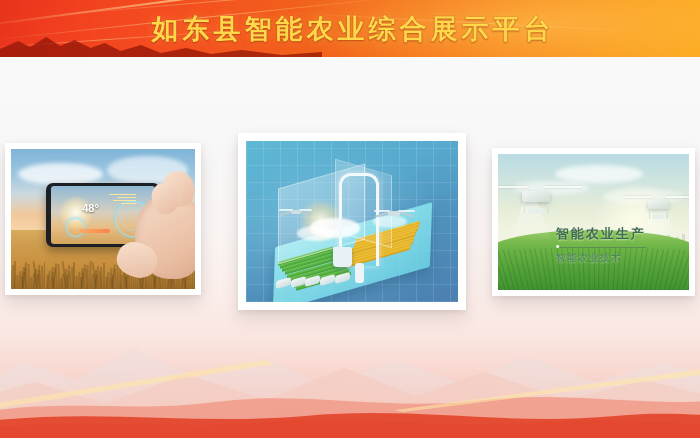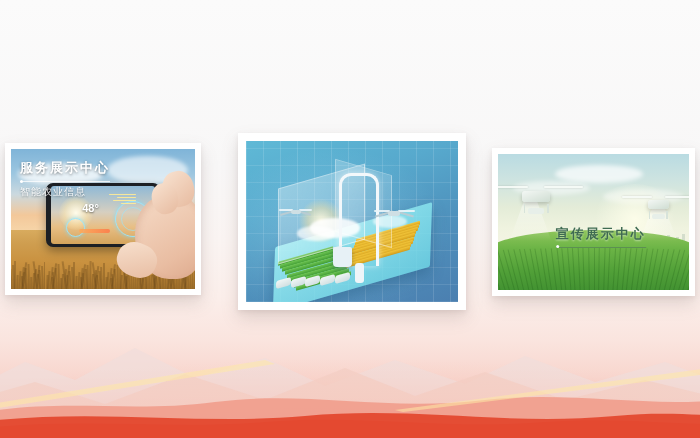--- a/index.html
+++ b/index.html
@@ -228,20 +228,34 @@
       <path d="M0,26 C120,8 230,28 340,18 C450,8 540,28 650,18 C710,12 745,20 770,16 L770,46 L0,46 Z" fill="#e3452c" opacity=".92"></path>
     </svg>
   </div>
   <div class="mtn" style="left:-5%;width:110%;top:352px;height:60px;opacity:.55;">
     <svg viewBox="0 0 770 60" preserveAspectRatio="none">
       <path d="M0,56 L300,8 L310,12 L8,60 Z" fill="#ffe9a6"></path>
       <path d="M430,58 L760,14 L766,19 L438,60 Z" fill="#ffe9a6"></path>
     </svg>
   </div>
 
+  <div class="banner">
+    <div class="banner-glow"></div>
+    <div class="ray r1"></div>
+    <div class="ray r2"></div>
+    <div class="ray r3"></div>
+    <div class="ray r4"></div>
+    <div class="ray r5"></div>
+    <div class="banner-sil">
+      <svg viewBox="0 0 320 22" preserveAspectRatio="none">
+        <path d="M0,14 L18,6 L30,12 L46,2 L60,11 L74,5 L90,13 L104,8 L120,16 L140,10 L160,18 L185,13 L210,19 L240,15 L280,20 L320,17 L320,22 L0,22 Z" fill="#8e1406" opacity=".72"></path>
+      </svg>
+    </div>
+    <div class="banner-title">如东县智能农业综合展示平台</div>
+  </div>
 
   <div class="card" id="card1">
     <div class="inner">
       <div class="c1-sky"></div>
       <div class="c1-cloud a"></div>
       <div class="c1-cloud b"></div>
       <div class="c1-cloud c"></div>
       <div class="c1-cloud d"></div>
       <div class="c1-sun"></div>
       <div class="c1-field"></div>
@@ -370,25 +384,20 @@
         </div>
       </div>
 
       <div class="c1-hand">
         <div class="palm"></div>
         <div class="fng f1"></div>
         <div class="fng f2"></div>
         <div class="fng thumb"></div>
       </div>
 
-      <div class="card-label" style="left:9px;top:10px;">
-        <div class="t1">服务展示中心</div>
-        <div class="rule"></div>
-        <div class="t2">智能农业信息</div>
-      </div>
     </div>
   </div>
 
   <div class="card" id="card2">
     <div class="inner">
       <div class="c2-grid"></div>
       <div class="c2-vig"></div>
 
       <div class="c2-plat"></div>
 
@@ -529,19 +538,20 @@
       <div class="dr3 b">
         <span class="blade l"></span>
           <span class="blade r"></span>
         <span class="hub"></span>
         <span class="leg l"></span>
           <span class="leg r"></span>
         <span class="tank"></span>
       </div>
 
       <div class="card-label" style="left:50%;top:52%;transform:translateX(-42%);">
-        <div class="t1" style="color:#3f6b52;text-shadow:0 1px 2px rgba(255,255,255,.55);">宣传展示中心</div>
+        <div class="t1" style="color:#3f6b52;text-shadow:0 1px 2px rgba(255,255,255,.55);">智能农业生产</div>
         <div class="rule" style="background:rgba(80,120,90,.6);"></div>
+        <div class="t2" style="color:#4a7a5e;text-shadow:0 1px 2px rgba(255,255,255,.5);">智能农业技术</div>
       </div>
     </div>
   </div>
 
 </div>
 
 </body></html>

